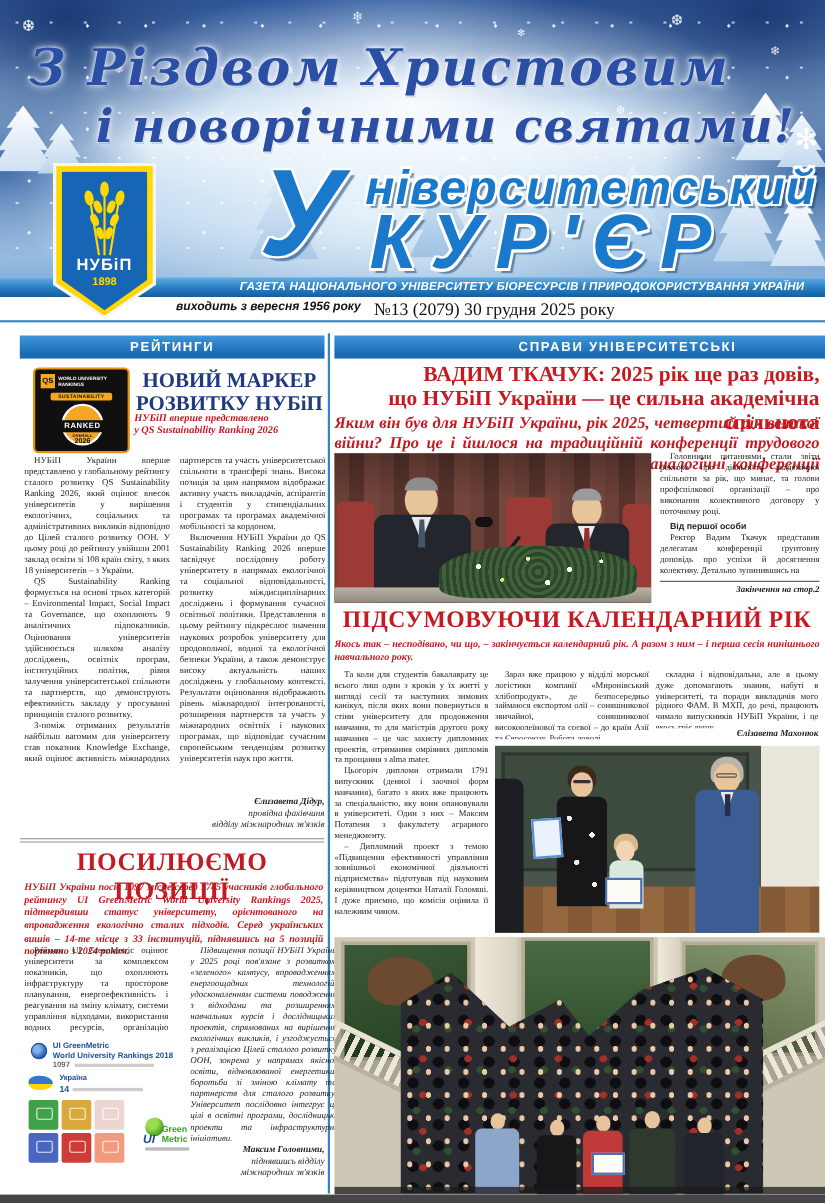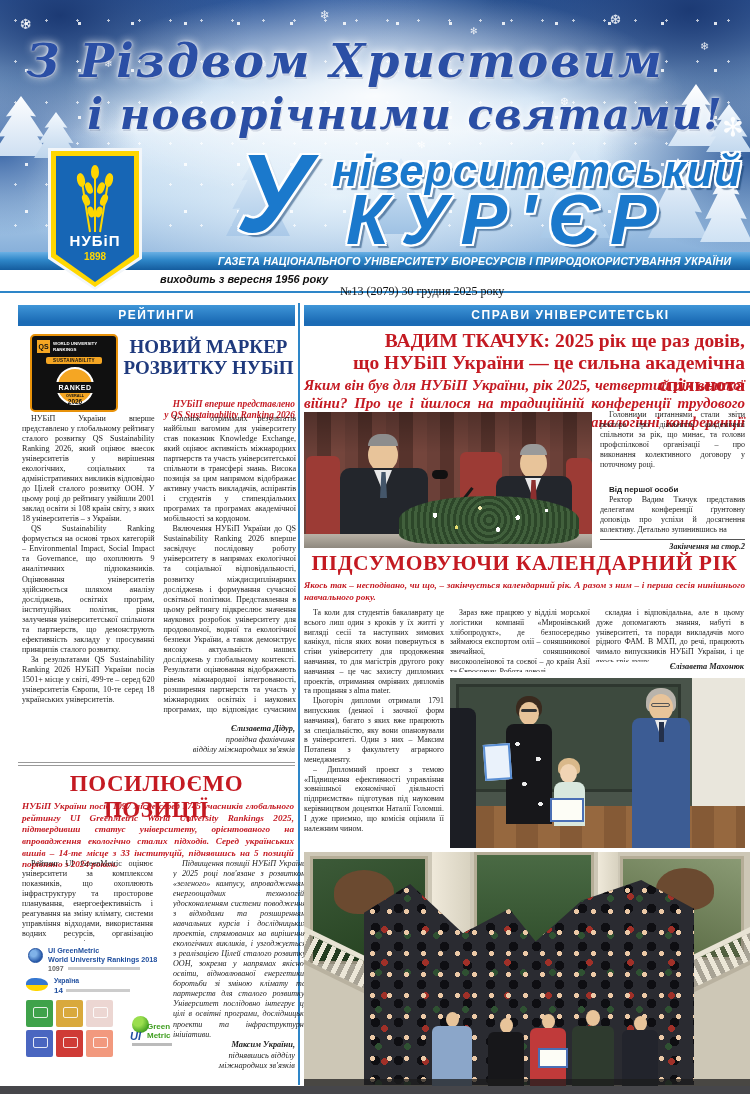--- a/index.html
+++ b/index.html
@@ -37,39 +37,39 @@
   }
   .greet1 { top:34px; left:-30px; font-size:46px; letter-spacing:2px; }
   .greet2 { top:90px; left:30px;  font-size:42px; letter-spacing:1px; }
   
   .outline-blue {
     color:#1b79cc; font-family:"Liberation Sans", sans-serif; font-style:italic; font-weight:900;
     text-shadow:-2px -2px 0 #fff,2px -2px 0 #fff,-2px 2px 0 #fff,2px 2px 0 #fff,-2px 0 0 #fff,2px 0 0 #fff,0 -2px 0 #fff,0 2px 0 #fff,4px 4px 1px rgba(10,55,105,.5);
   }
   .big-u   { position:absolute; left:236px; top:138px; font-size:112px; line-height:1; z-index:4;}
   .title-rest  { position:absolute; left:332px; top:146px; font-size:44px; letter-spacing:1px; z-index:4;}
-  .title-word2 { position:absolute; left:346px; top:180px; font-size:70px; letter-spacing:12px; z-index:4;}
+  .title-word2 { position:absolute; left:336px; top:180px; font-size:70px; letter-spacing:12px; z-index:4;}
   
   .logo { position:absolute; left:48px; top:148px; width:94px; height:142px; z-index:6;
           clip-path:polygon(0 0,100% 0,100% 78%,50% 100%,0 78%); background:#f2f6fa; }
   .logo-inner1 { position:absolute; left:3px; top:3px; width:88px; height:136px;
           clip-path:polygon(0 0,100% 0,100% 78%,50% 100%,0 78%); background:#ffd701; }
   .logo-inner2 { position:absolute; left:8px; top:8px; width:78px; height:126px;
           clip-path:polygon(0 0,100% 0,100% 78%,50% 100%,0 78%); background:#1766b5; text-align:center; }
   .logo-acronym { margin-top:76px; color:#fff; font-family:"Liberation Sans",sans-serif; font-weight:bold; font-size:15px; letter-spacing:1px; }
   .logo-year    { color:#ffd701; font-family:"Liberation Sans",sans-serif; font-weight:bold; font-size:10px; margin-top:2px;}
   .wheat { position:absolute; left:50%; top:6px; transform:translateX(-50%); }
   
   .tagline-bar { position:absolute; left:0; top:252px; width:750px; height:18px;
     background:linear-gradient(180deg,#6ab0e4 0%,#2e86c8 45%,#145c9e 100%); z-index:3;}
   .tagline-text { position:absolute; left:218px; top:0; height:18px; line-height:18px;
     color:#fff; font-family:"Liberation Sans",sans-serif; font-style:italic; font-weight:bold; font-size:10.6px; letter-spacing:.2px;}
   .date-bar { position:absolute; left:0; top:270px; width:750px; height:21px; background:#fff; z-index:2;}
   .since { position:absolute; left:160px; top:3px; font-family:"Liberation Sans",sans-serif; font-style:italic; font-weight:bold; font-size:11px; color:#111;}
-  .issue { position:absolute; left:340px; top:14px; font-size:12px; color:#111;}
+  .issue { position:absolute; left:340px; top:3px; font-size:16px; color:#111;}
   .site-box { position:absolute; right:0; top:0; width:168px; height:21px; background:#ffe800;
     clip-path:polygon(10px 0,100% 0,100% 100%,0 100%); text-align:center; line-height:21px;
     font-family:"Liberation Sans",sans-serif; font-style:italic; font-weight:bold; font-size:12px; color:#111;}
   .rule-blue { position:absolute; left:0; top:291px; width:750px; height:2px; background:#2e86c8; }
   
   .kicker { position:absolute; height:21px; line-height:21px; text-align:center;
     background:linear-gradient(180deg,#3f96d8 0%,#1b6bb5 80%); color:#fff;
     font-family:"Liberation Sans",sans-serif; font-weight:bold; font-size:12px; letter-spacing:1.5px;}
   .vdivider { position:absolute; left:298px; top:303px; width:2px; height:782px; background:#2e86c8; }
   .serif-title { font-family:"Liberation Serif",serif; font-weight:bold;text-align:right; }
@@ -252,29 +252,28 @@
     </div>
     <div class="qs-pill">SUSTAINABILITY</div>
     <div class="qs-circle">
       <div class="qs-band">RANKED</div>
       <div class="qs-overall">OVERALL</div>
       <div class="qs-year">2026</div>
     </div>
   </div>
 
   <div class="serif-title navy" style="position:absolute; left:122px; top:336px; width:173px; font-size:19px; line-height:1.12; text-align:center;">НОВИЙ МАРКЕР РОЗВИТКУ НУБіП</div>
-  <div class="red" style="position:absolute; left:122px; top:399px; width:173px; text-align:right; font-weight:bold; font-style:italic; font-size:9.4px; line-height:1.2;">
+  <div class="red" style="position:absolute; left:122px; top:376px; width:173px; text-align:left; font-weight:bold; font-style:italic; font-size:9.4px; line-height:1.2;">
     <span style="display:block;">НУБіП вперше представлено</span>
     <span style="display:block;">у QS Sustainability Ranking 2026</span>
   </div>
 
   <div class="body-txt clip" style="position:absolute; left:22px; top:414px; width:274px; height:308px; column-count:2; column-gap:9px;">
     <p>НУБіП України вперше представлено у глобальному рейтингу сталого розвитку QS Sustainability Ranking 2026, який оцінює внесок університетів у вирішення екологічних, соціальних та адміністративних викликів відповідно до Цілей сталого розвитку ООН. У цьому році до рейтингу увійшли 2001 заклад освіти зі 108 країн світу, з яких 18 університетів – з України.</p>
     <p>QS Sustainability Ranking формується на основі трьох категорій – Environmental Impact, Social Impact та Governance, що охоплюють 9 аналітичних підпоказників. Оцінювання університетів здійснюється шляхом аналізу досліджень, освітніх програм, інституційних політик, рівня залучення університетської спільноти та партнерств, що демонструють ефективність закладу у просуванні принципів сталого розвитку.</p>
-    <p>За результатами QS Sustainability Ranking 2026 НУБіП України посів 1501+ місце у світі, 499-те – серед 620 університетів Європи, 10-те серед 18 українських університетів.</p>
     <p>З-поміж отриманих результатів найбільш вагомим для університету став показник Knowledge Exchange, який оцінює активність міжнародних партнерств та участь університетської спільноти в трансфері знань. Висока позиція за цим напрямом відображає активну участь викладачів, аспірантів і студентів у стипендіальних програмах та програмах академічної мобільності за кордоном.</p>
     <p>Включення НУБіП України до QS Sustainability Ranking 2026 вперше засвідчує послідовну роботу університету в напрямах екологічної та соціальної відповідальності, розвитку міждисциплінарних досліджень і формування сучасної освітньої політики. Представлення в цьому рейтингу підкреслює значення наукових розробок університету для продовольчої, водної та екологічної безпеки України, а також демонструє високу актуальність наших досліджень у глобальному контексті. Результати оцінювання відображають рівень міжнародної інтегрованості, розширення партнерств та участь у міжнародних освітніх і наукових програмах, що відповідає сучасним європейським тенденціям розвитку університетів наук про життя.</p>
 
   </div>
   <div class="sig" style="position:absolute; left:150px; top:724px; width:145px;">
     <span class="nm" style="display:block;">Єлизавета Дідур,</span>
     <span style="display:block;">провідна фахівчиня</span>
     <span style="display:block;">відділу міжнародних зв'язків</span>
   </div>
 
@@ -284,21 +283,21 @@
   <div class="serif-title red" style="position:absolute; left:18px; top:771px; width:277px; font-size:23px; text-align:center; letter-spacing:.5px;">ПОСИЛЮЄМО ПОЗИЦІЇ</div>
   <div class="lead-red" style="position:absolute; left:22px; top:801px; width:272px; font-size:9.2px; line-height:1.27;">НУБіП України посів 1097 місце серед 1745 учасників глобального рейтингу UI GreenMetric World University Rankings 2025, підтвердивши статус університету, орієнтованого на впровадження екологічно сталих підходів. Серед українських вишів – 14-те місце з 33 інституцій, піднявшись на 5 позицій порівняно з 2024 роком.</div>
 
   <div class="body-txt clip" style="position:absolute; left:22px; top:859px; width:131px; height:82px;">
     <p>Рейтинг UI GreenMetric оцінює університети за комплексом показників, що охоплюють інфраструктуру та просторове планування, енергоефективність і реагування на зміну клімату, системи управління відходами, використання водних ресурсів, організацію транспорту, освітню та наукову діяльність у сфері сталого розвитку.</p>
   </div>
   <div class="body-txt clip" style="position:absolute; left:173px; top:859px; width:133px; height:178px;font-style:italic;">
     <p>Підвищення позиції НУБіП України у 2025 році пов'язане з розвитком «зеленого» кампусу, впровадженням енергоощадних технологій, удосконаленням системи поводження з відходами та розширенням навчальних курсів і дослідницьких проектів, спрямованих на вирішення екологічних викликів, і узгоджується з реалізацією Цілей сталого розвитку ООН, зокрема у напрямах якісної освіти, відновлюваної енергетики, боротьби зі зміною клімату та партнерств для сталого розвитку. Університет послідовно інтегрує ці цілі в освітні програми, дослідницькі проекти та інфраструктурні ініціативи.</p>
   </div>
   <div class="sig" style="position:absolute; left:162px; top:1040px; width:133px;">
-    <span class="nm" style="display:block;">Максим України,</span>
+    <span class="nm" style="display:block;">Максим Головними,</span>
     <span style="display:block;">піднявшись відділу</span>
     <span style="display:block;">міжнародних зв'язків</span>
   </div>
 
   <div class="gm">
     <div class="gm-globe"></div>
     <div class="gm-t">
       <span style="display:block;">UI GreenMetric</span>
       <span style="display:block;">World University Rankings 2018</span>
     </div>
@@ -344,21 +343,21 @@
     <div class="pA-shirt" style="left:221px; top:66px; width:16px; height:20px;"></div>
     <div class="pA-tie" style="left:226px; top:68px; background:#8c2f2f;"></div>
     <div class="pA-mic"></div>
     <div class="pA-michead"></div>
     <div class="pA-table"></div>
     <div class="pA-garland"></div>
   </div>
 
   <div class="body-txt" style="position:absolute; left:600px; top:410px; width:145px; height:140px; font-size:8px;">
     <p>Головними питаннями стали звіти ректора про діяльність академічної спільноти за рік, що минає, та голови профспілкової організації – про виконання колективного договору у поточному році.</p>
-    <p style="text-indent:9px; font-weight:bold; font-family:'Liberation Sans',sans-serif; font-size:8px; margin-top:16px;">Від першої особи</p>
+    <p style="text-indent:9px; font-weight:bold; font-family:'Liberation Sans',sans-serif; font-size:8px; margin-top:5px;">Від першої особи</p>
     <p>Ректор Вадим Ткачук представив делегатам конференції ґрунтовну доповідь про успіхи й досягнення колективу. Детально зупинившись на</p>
     <p style="text-indent:0; text-align:right; font-style:italic; font-weight:bold; border-top:1px solid #555; margin-top:4px; padding-top:2px;">Закінчення на стор.2</p>
   </div>
 
   <div class="serif-title red" style="position:absolute; left:304px; top:551px; width:441px; font-size:21.5px; text-align:center; letter-spacing:.5px;">ПІДСУМОВУЮЧИ КАЛЕНДАРНИЙ РІК</div>
   <div class="lead-red" style="position:absolute; left:304px; top:580px; width:441px; font-size:9.2px; line-height:1.25;">Якось так – несподівано, чи що, – закінчується календарний рік. А разом з ним – і перша сесія нинішнього навчального року.</div>
 
   <div class="body-txt clip" style="position:absolute; left:304px; top:608px; width:140px; height:240px; font-size:7.9px;">
     <p>Та коли для студентів бакалаврату це всього лиш один з кроків у їх житті у вигляді сесії та наступних зимових канікул, після яких вони повернуться в стіни університету для продовження навчання, то для магістрів другого року навчання – це час захисту дипломних проектів, отримання омріяних дипломів та прощання з alma mater.</p>
     <p>Цьогоріч дипломи отримали 1791 випускник (денної і заочної форм навчання), багато з яких вже працюють за спеціальністю, яку вони опановували в університеті. Один з них – Максим Потапеня з факультету аграрного менеджменту.</p>

